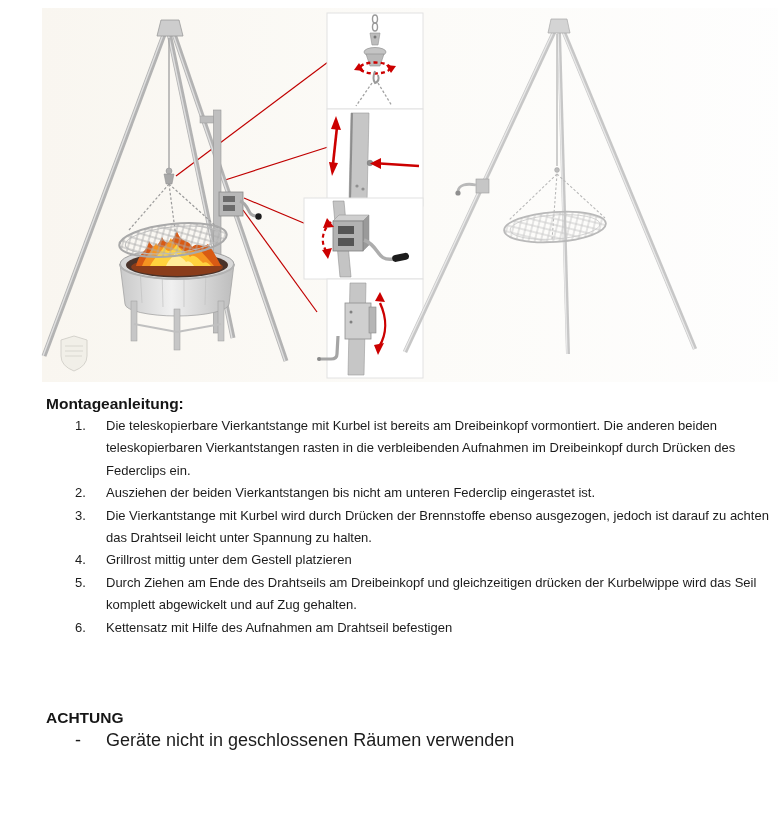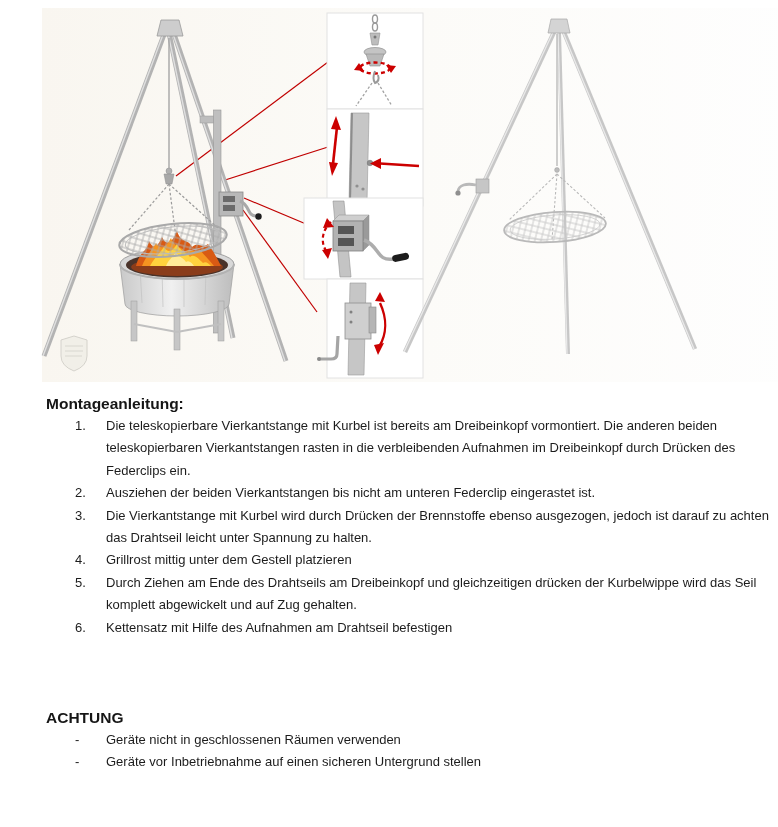--- a/index.html
+++ b/index.html
@@ -20,21 +20,21 @@
   ol.steps{
     list-style:none;counter-reset:step;margin:0;padding:0 0 0 60px;width:682px;
     font-size:13px;line-height:22.4px;
   }
   ol.steps li{counter-increment:step;position:relative;}
   ol.steps li::before{
     content:counter(step) ".";position:absolute;left:-31px;top:0;
   }
   ul.warnings{
     list-style:none;margin:0;padding:0 0 0 60px;width:660px;
-    font-size:13px;line-height:22.4px;
+    font-size:18px;line-height:22.4px;
   }
   ul.warnings li{position:relative;}
   ul.warnings li::before{content:"-";position:absolute;left:-31px;top:0;}
 </style>
 </head>
 <body>
 
 <div class="page">
 
   <figure class="figure">
@@ -257,16 +257,15 @@
       <li>Ausziehen der beiden Vierkantstangen bis nicht am unteren Federclip eingerastet ist.</li>
       <li>Die Vierkantstange mit Kurbel wird durch Drücken der Brennstoffe ebenso ausgezogen, jedoch ist darauf zu achten das Drahtseil leicht unter Spannung zu halten.</li>
       <li>Grillrost mittig unter dem Gestell platzieren</li>
       <li>Durch Ziehen am Ende des Drahtseils am Dreibeinkopf und gleichzeitigen drücken der Kurbelwippe wird das Seil komplett abgewickelt und auf Zug gehalten.</li>
       <li>Kettensatz mit Hilfe des Aufnahmen am Drahtseil befestigen</li>
     </ol>
 
     <h2 class="doc-heading warning">ACHTUNG</h2>
     <ul class="warnings">
       <li>Geräte nicht in geschlossenen Räumen verwenden</li>
-      <li>Geräte vor Inbetriebnahme auf einen sicheren Untergrund stellen</li>
     </ul>
   </section>
 </div>
 
 </body></html>

